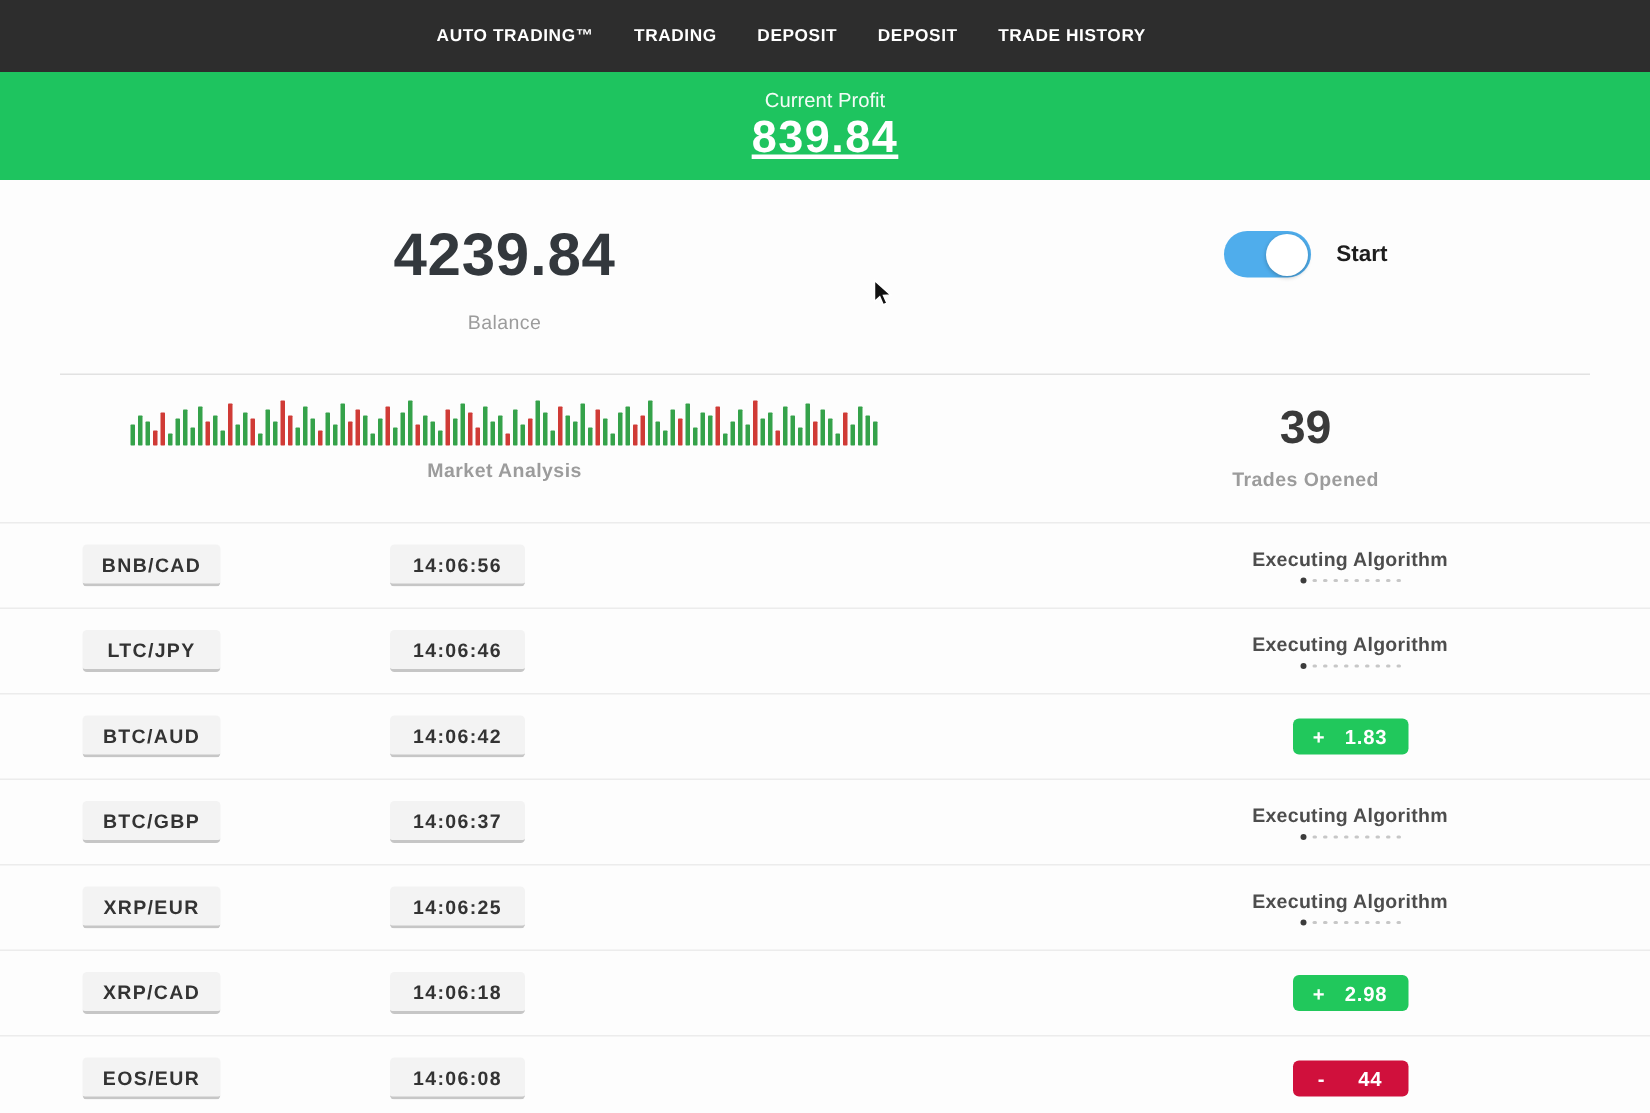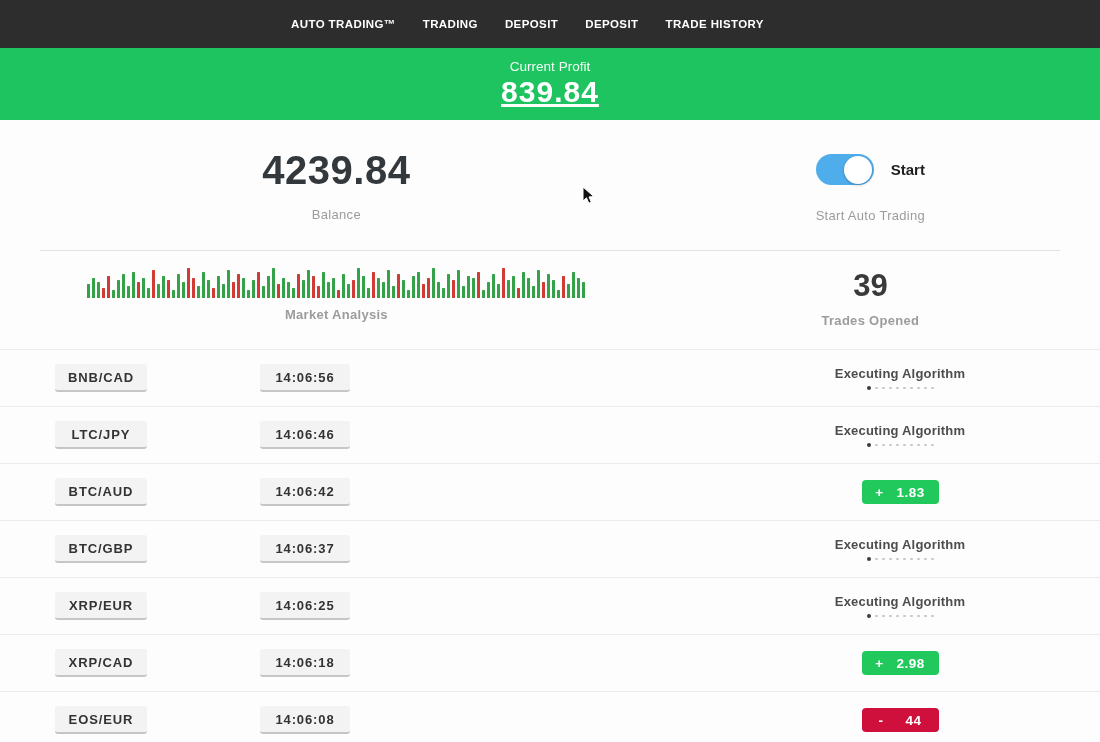--- a/index.html
+++ b/index.html
@@ -197,21 +197,20 @@
       <div class="big-number">4239.84</div>
       <div class="stat-label">Balance</div>
     </div>
     <div class="stats-col-right">
       <div class="toggle-line">
         <div class="toggle">
           <div class="toggle-knob"></div>
         </div>
         <span class="toggle-label">Start</span>
       </div>
-      <div class="stat-label toggle-sub">Start Auto Trading</div>
     </div>
   </div>
 
   <hr class="sep">
 
   <div class="stats-row stats-row-2">
     <div class="stats-col-left">
       <div class="bars-wrap" id="market-bars">
           <div class="mbar mbar-g" style="height: 14px;"></div>
           <div class="mbar mbar-g" style="height: 20px;"></div>

